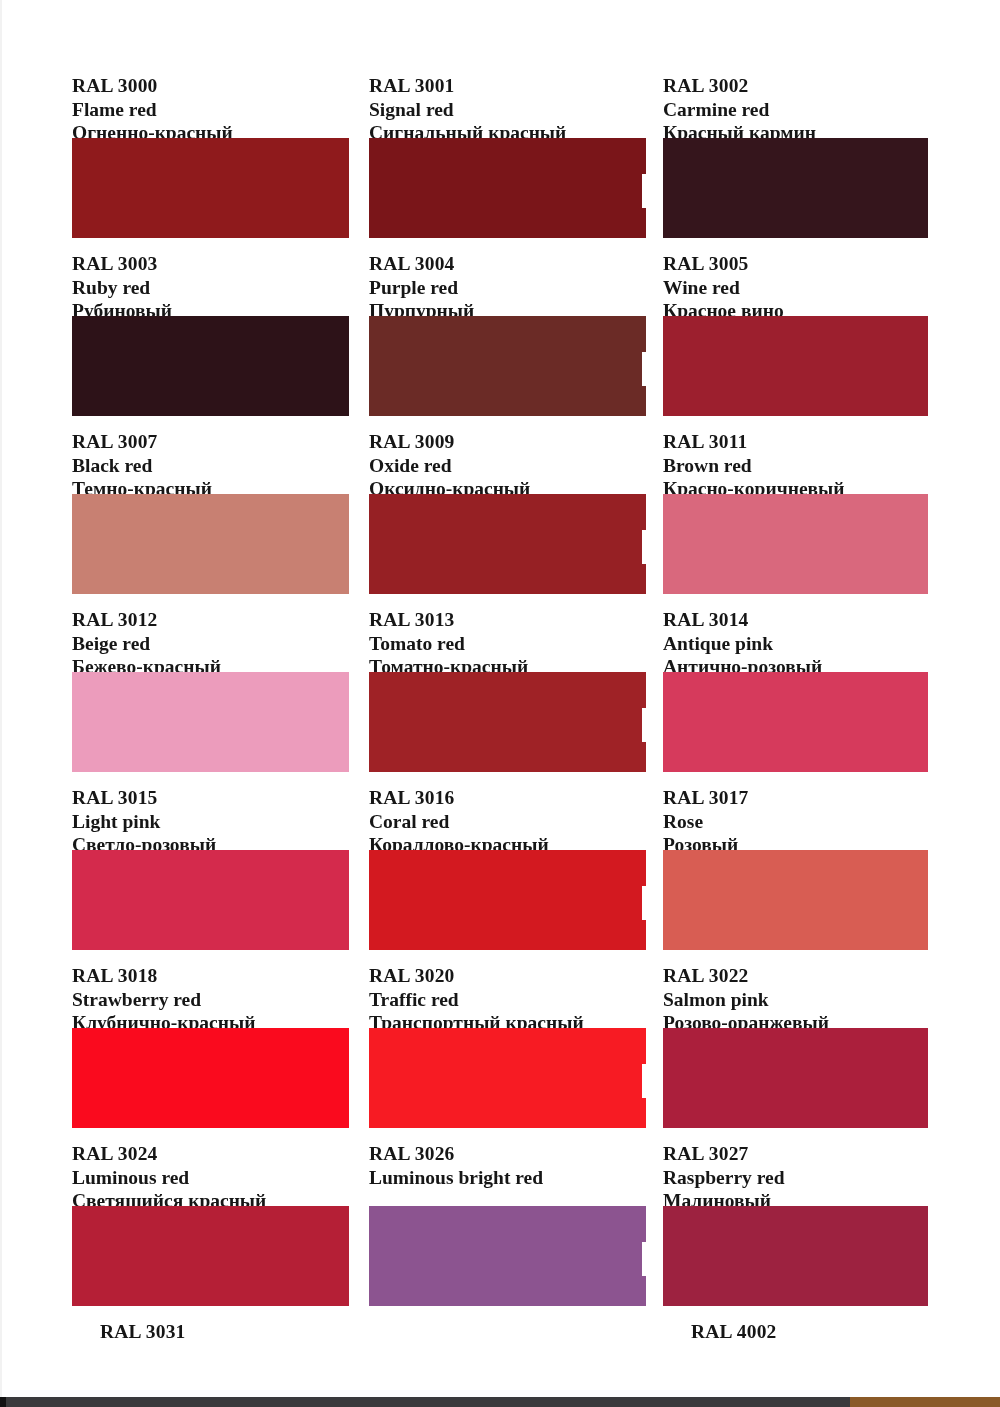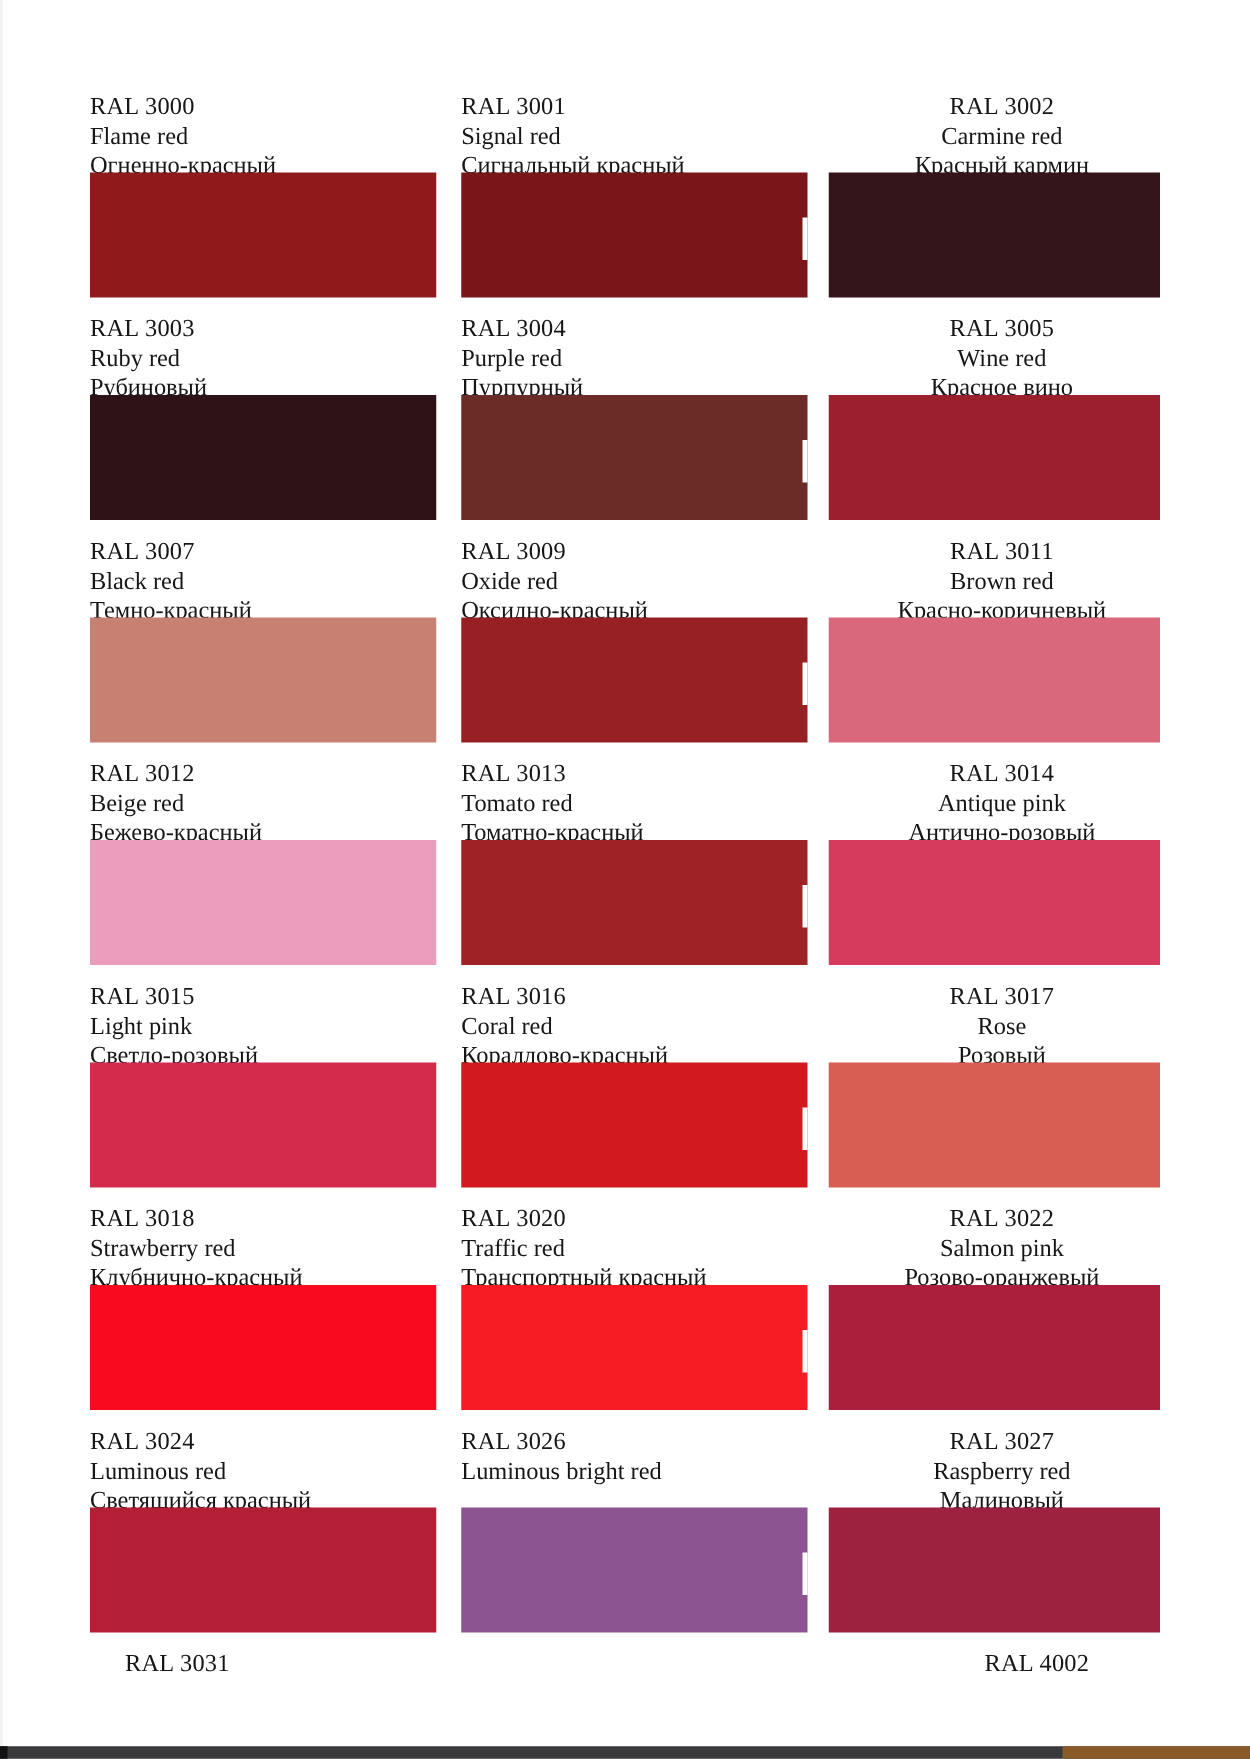--- a/index.html
+++ b/index.html
@@ -19,20 +19,21 @@
 
   
   #page-sheet {
     position: absolute;
     left: 0;
     top: 0;
     width: 928px;
     height: 1397px;
     background: #ffffff;
     overflow: hidden;
+    font-weight: bold;
   }
 
   
   #page-left-edge {
     position: absolute;
     left: 0; top: 0;
     width: 2px; height: 1397px;
     background: #f2f2f2;
   }
 
@@ -49,21 +50,21 @@
     height: 178px;
   }
 
   .color-cell {
     position: absolute;
     top: 0;
     width: 277px;
   }
   .color-cell.col-0 { left: 0px; }
   .color-cell.col-1 { left: 297px; }
-  .color-cell.col-2 { left: 591px; text-align: center; }
+  .color-cell.col-2 { left: 591px; }
 
   .cell-labels {
     height: 58px;
     line-height: 23.5px;
     color: #161616;
     font-size: 19.5px;
     white-space: nowrap;
   }
   .label-code {
     letter-spacing: 0.2px;

